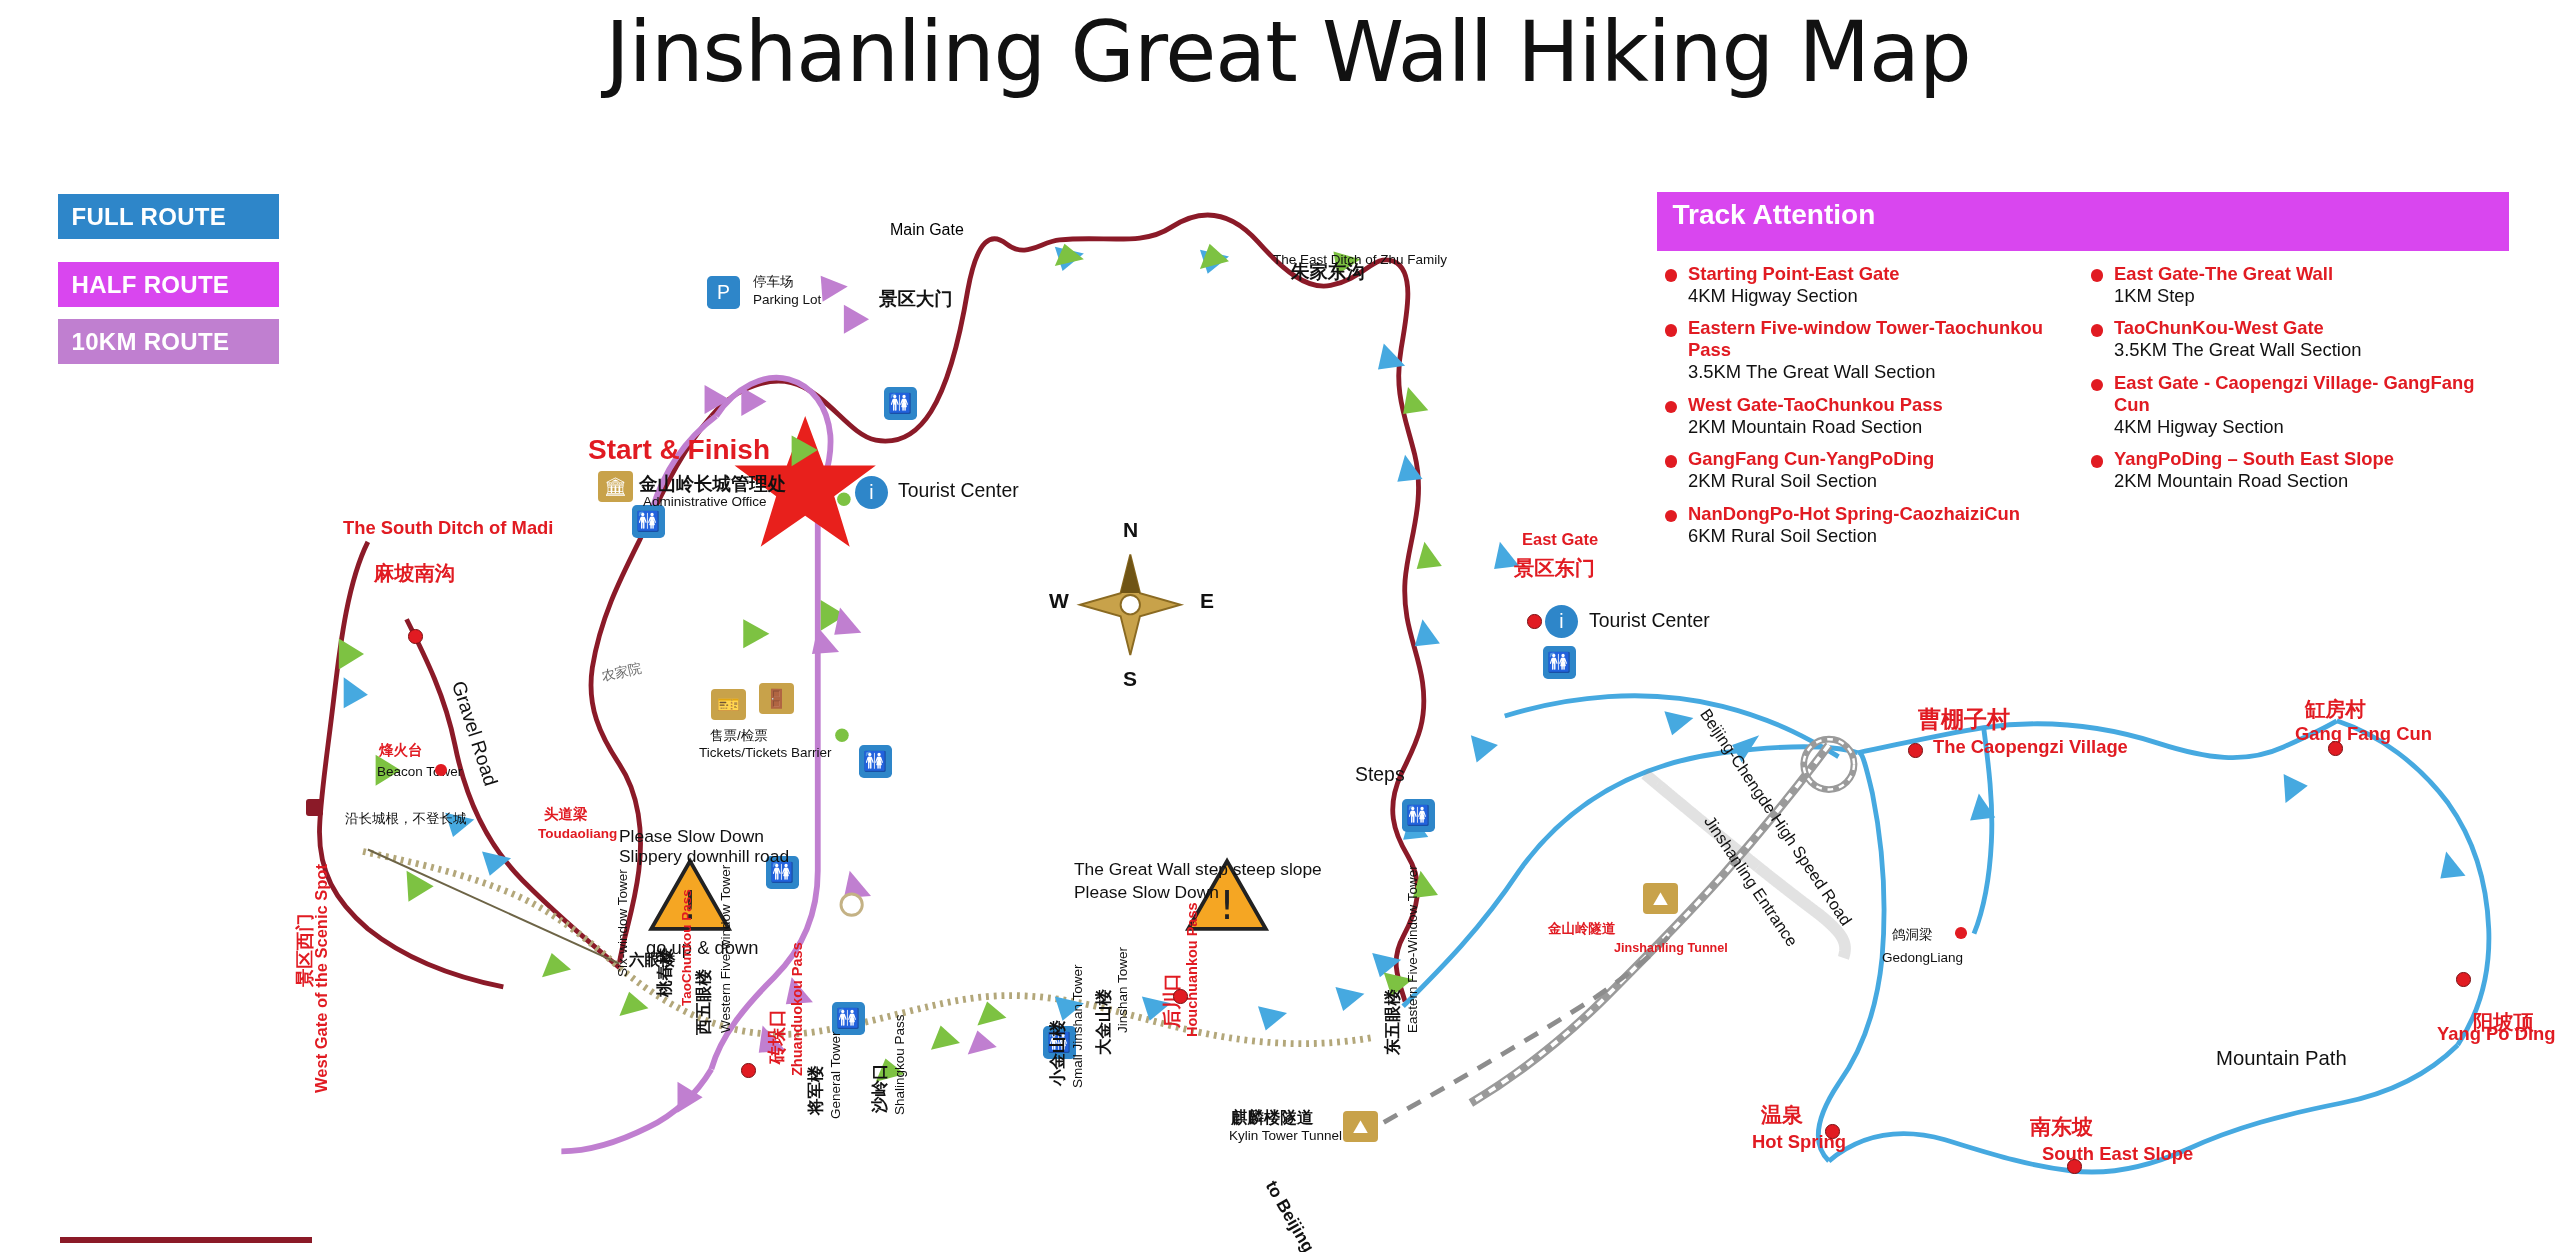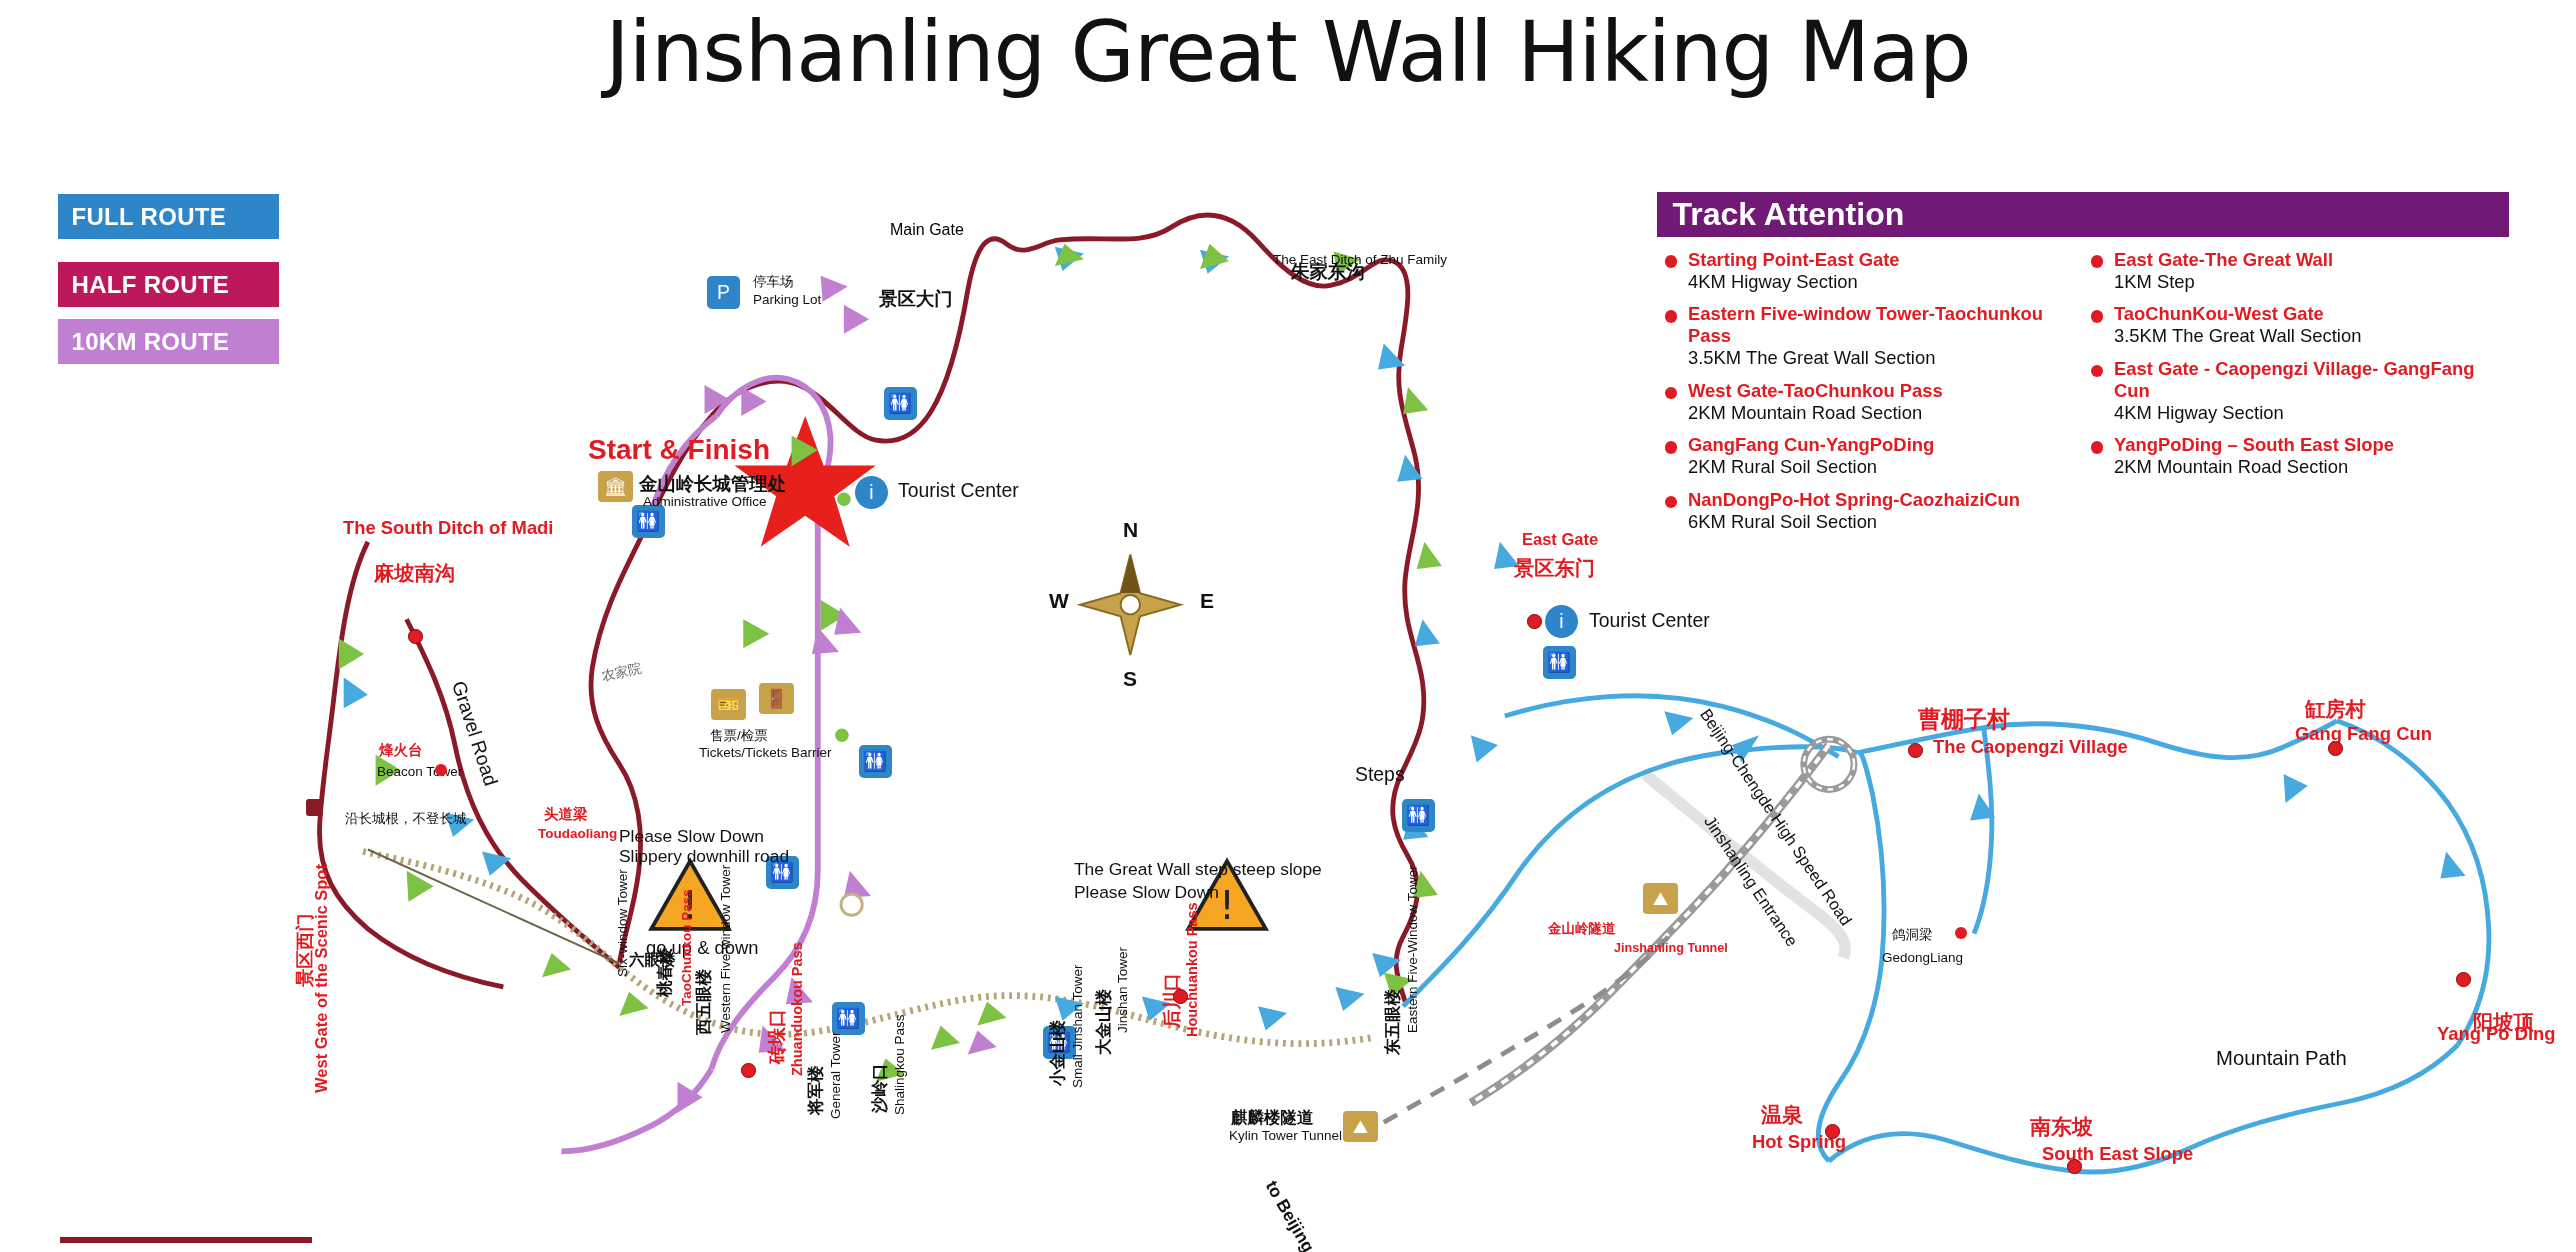--- a/index.html
+++ b/index.html
@@ -16,27 +16,27 @@
   }
   
   #route-legend{top:194px;left:58px;width:223px;}
   .legend-chip{
     display:block;width:221px;height:45px;line-height:45px;
     color:#ffffff;font-weight:bold;font-size:24px;
     padding-left:13.5px;box-sizing:border-box;margin-bottom:11.6px;
     letter-spacing:0.3px;
   }
   .chip-full{background:#2e86c9;}
-  .chip-half{background:#be185d;margin-top:23px;}
+  .chip-half{background:#d946ef;margin-top:23px;}
   .chip-10km{background:#c07fd0;}
   
   #track-attention{top:192px;left:1657px;width:852px;}
   #ta-header{
-    background:#701a75;color:#fff;font-size:32px;font-weight:bold;
-    height:45px;line-height:45px;padding-left:15.5px;box-sizing:border-box;
+    background:#d946ef;color:#fff;font-size:28px;font-weight:bold;
+    height:59px;line-height:45px;padding-left:15.5px;box-sizing:border-box;
   }
   #ta-body{display:flex;padding-top:11.6px;}
   .ta-col{width:426px;}
   .ta-item{position:relative;padding-left:31px;margin-bottom:10.6px;}
   .ta-bullet{
     position:absolute;left:7.7px;top:6.8px;width:12.6px;height:12.6px;border-radius:50%;
     background:#e11b22;
   }
   .ta-t{font-size:18.4px;line-height:22px;color:#e11b22;font-weight:bold;}
   .ta-s{font-size:18.4px;line-height:22px;color:#111;}

